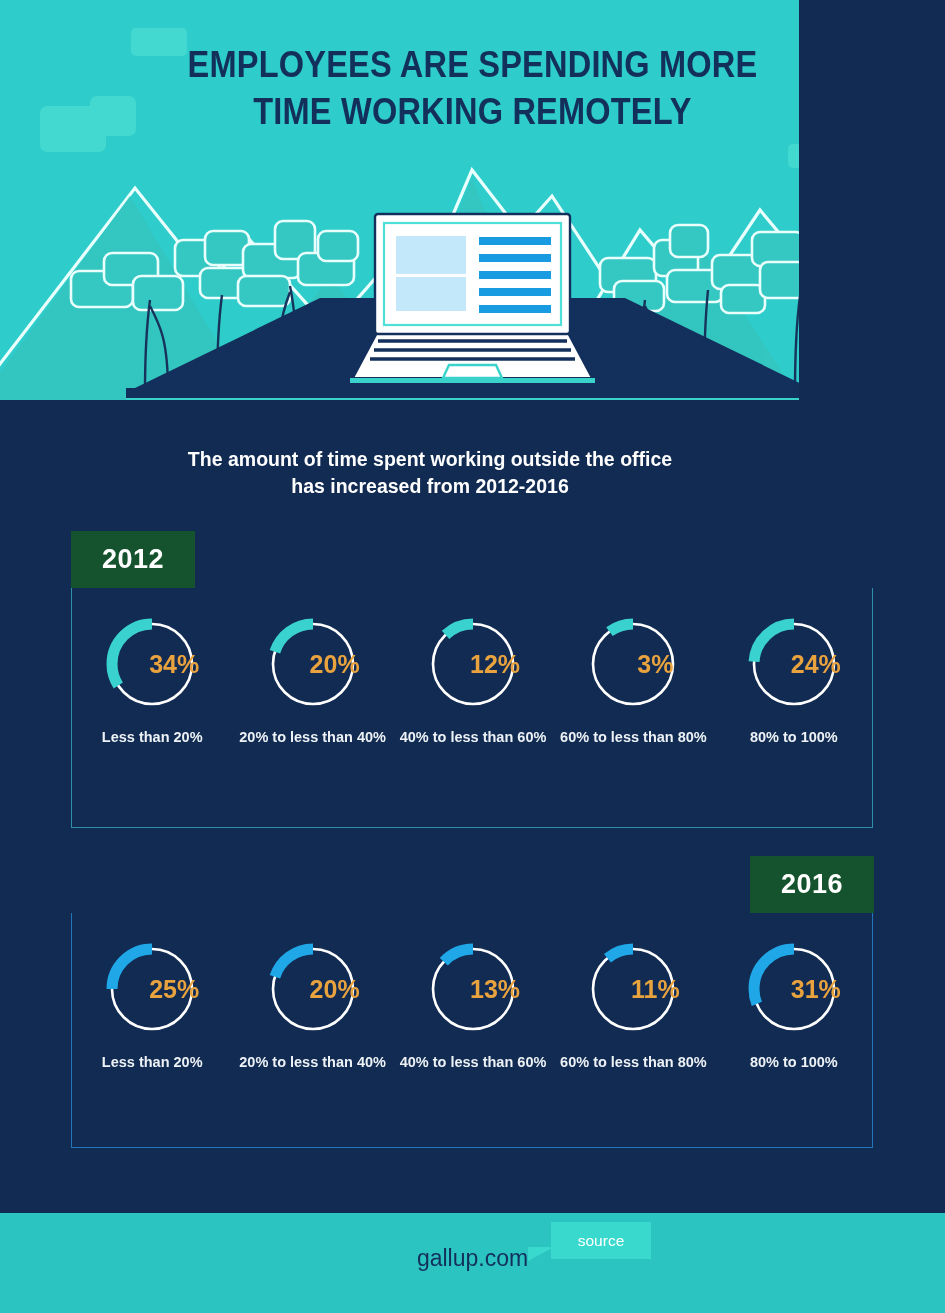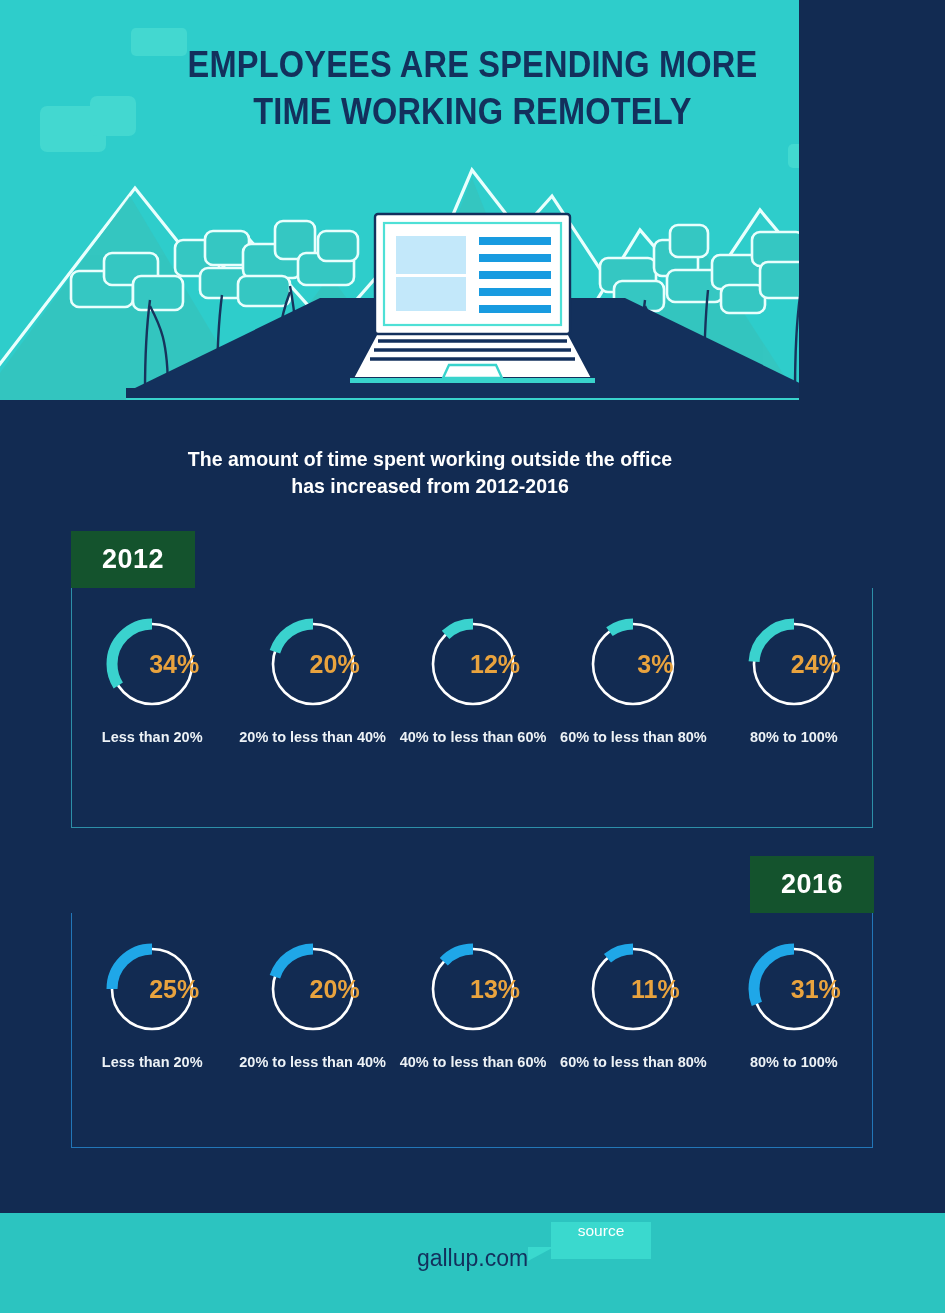--- a/index.html
+++ b/index.html
@@ -54,21 +54,21 @@
     margin-top:15px; text-align:center; color:#EDF2F6;
     font-size:14.5px; line-height:1.42; font-weight:700;
   }
   #row-2012 { top:28px; }
   #row-2016 { top:28px; }
 
   
   .footer { position:absolute; left:0; top:1213px; width:945px; height:100px; background:#2CC4C0; }
   .source-bubble {
     position:absolute; left:551px; top:1222px; width:100px; height:37px;
-    background:#3AD9CE; display:flex; align-items:flex-start; justify-content:center;
+    background:#3AD9CE; display:flex; align-items:center; justify-content:center;
     color:#FFFFFF; font-size:15.5px;
   }
   .source-tail {
     position:absolute; left:528px; top:1247px;
     width:0; height:0; border-style:solid; border-width:0 0 14px 26px;
     border-color:transparent transparent transparent #3AD9CE;
   }
   .footer-site {
     position:absolute; left:0; top:1245px; width:945px; text-align:center;
     color:#13305C; font-size:23px; font-weight:400;

